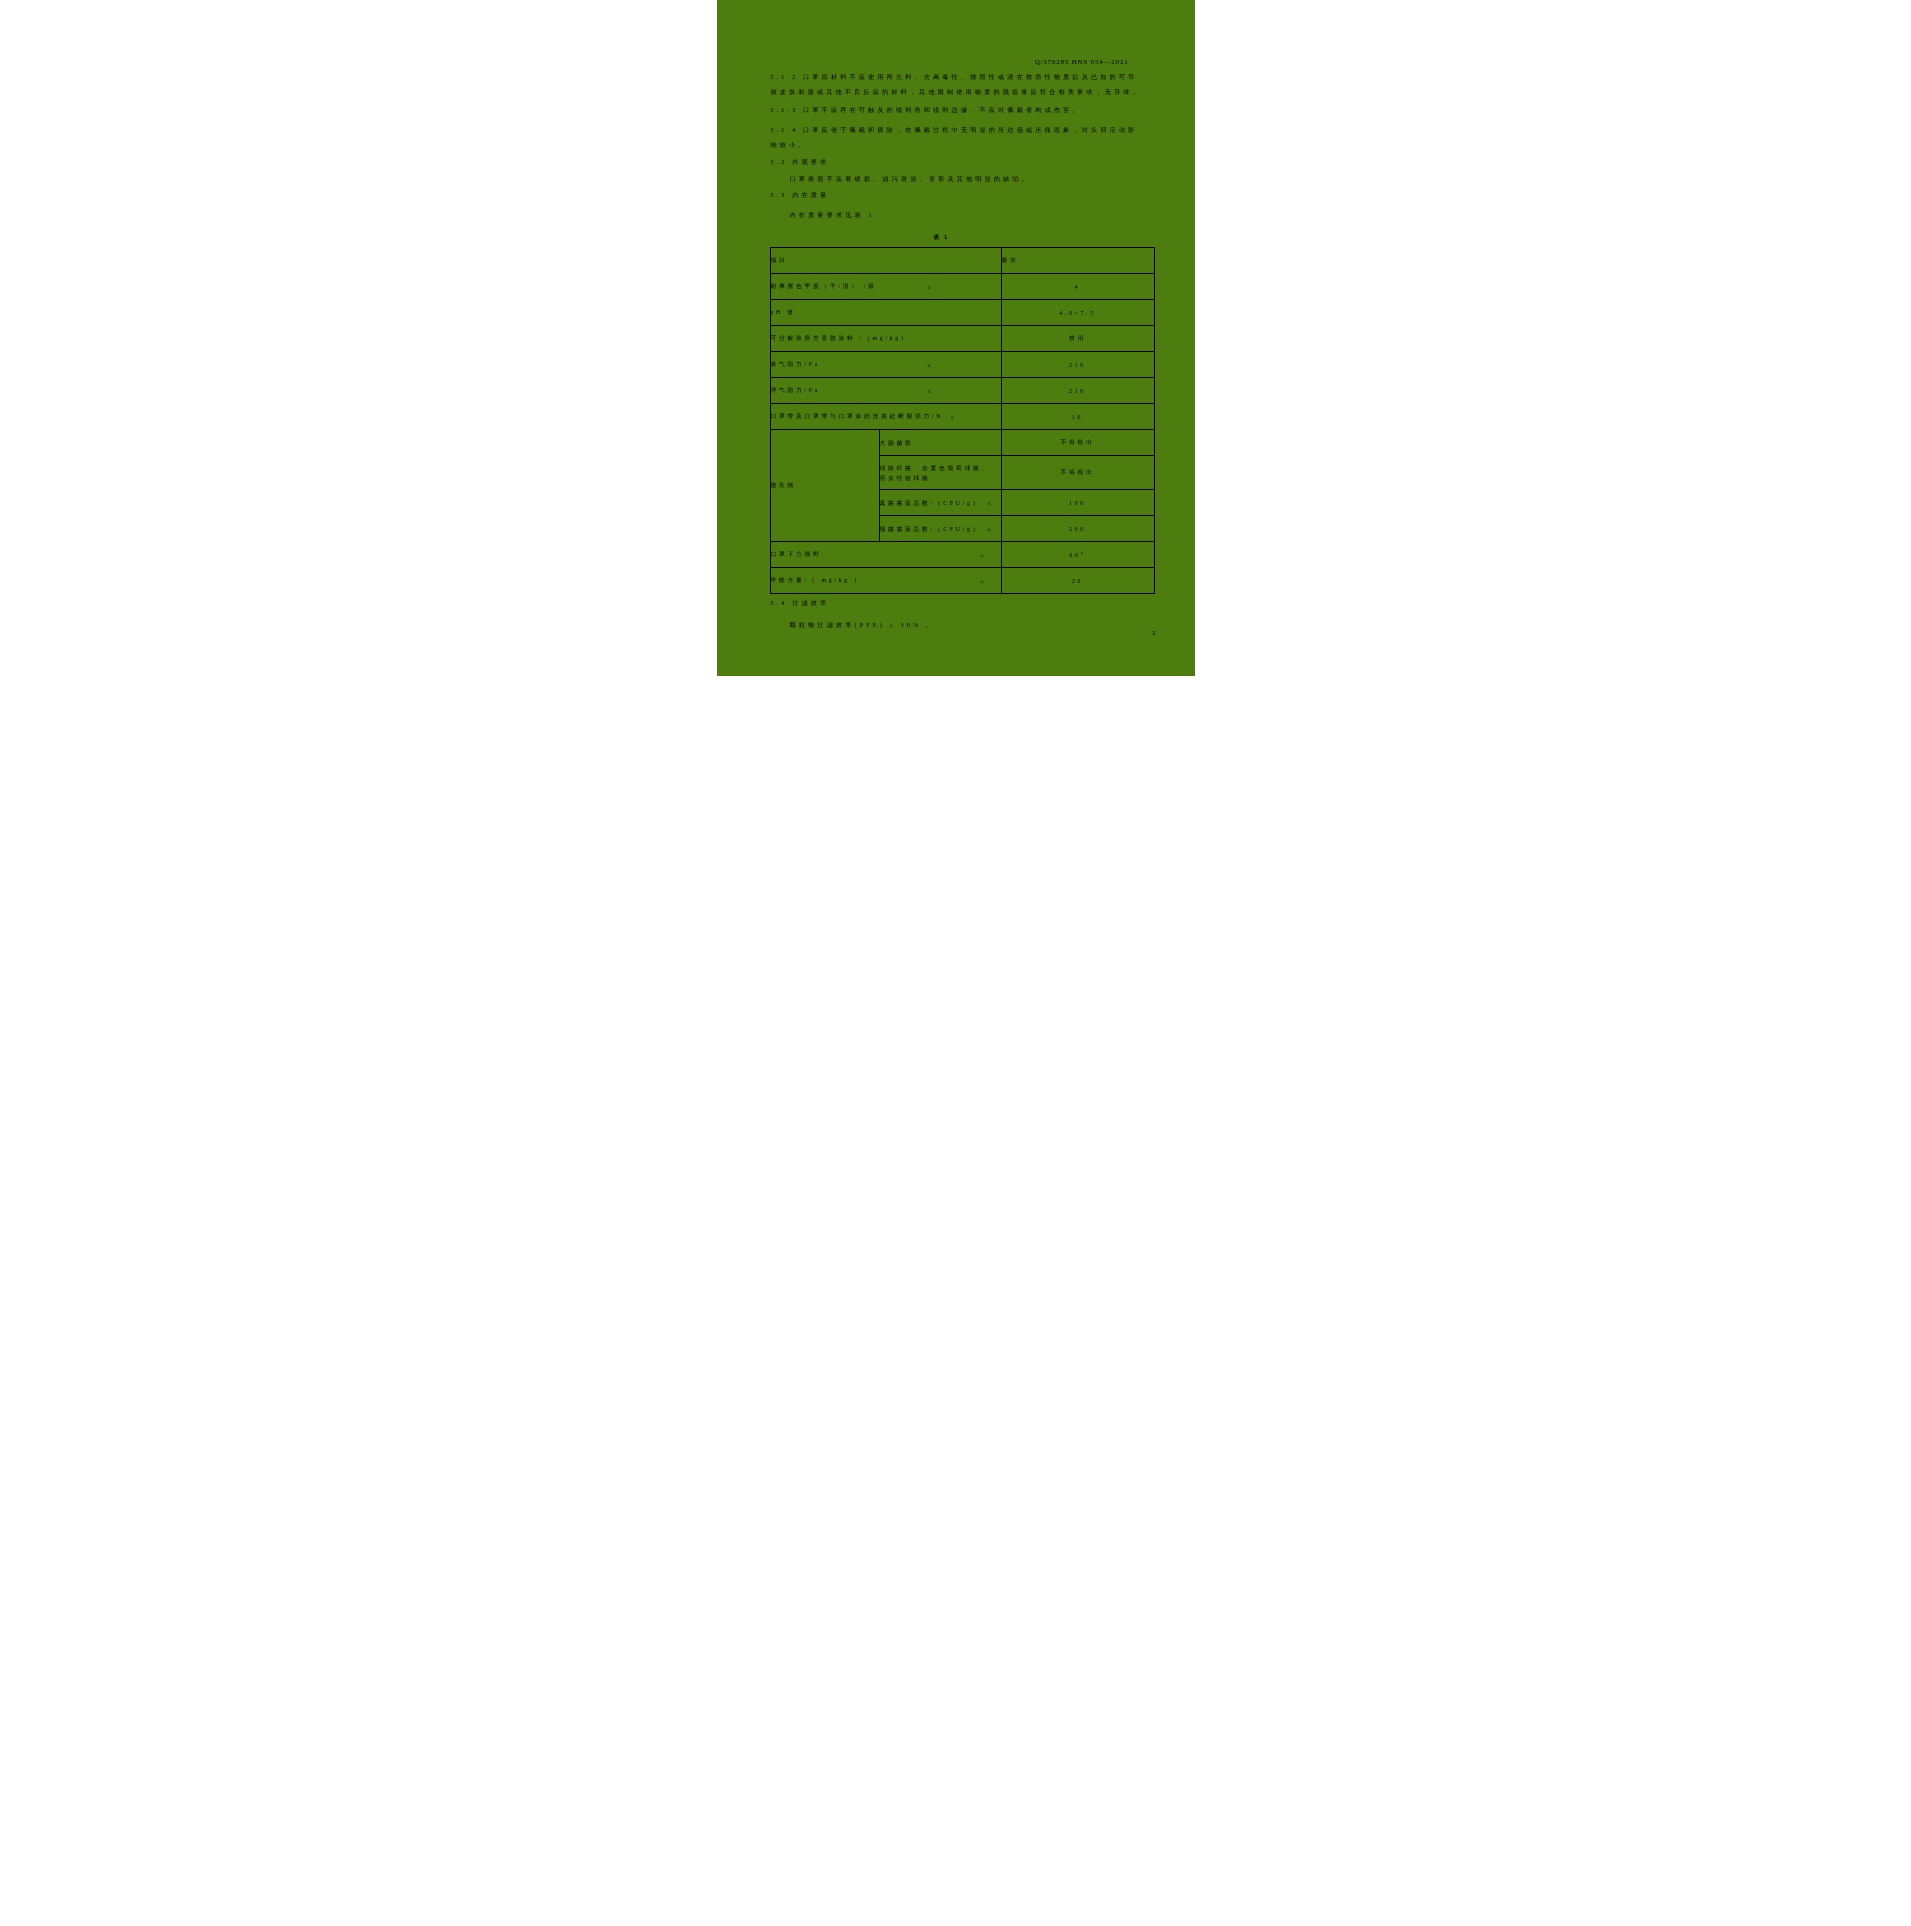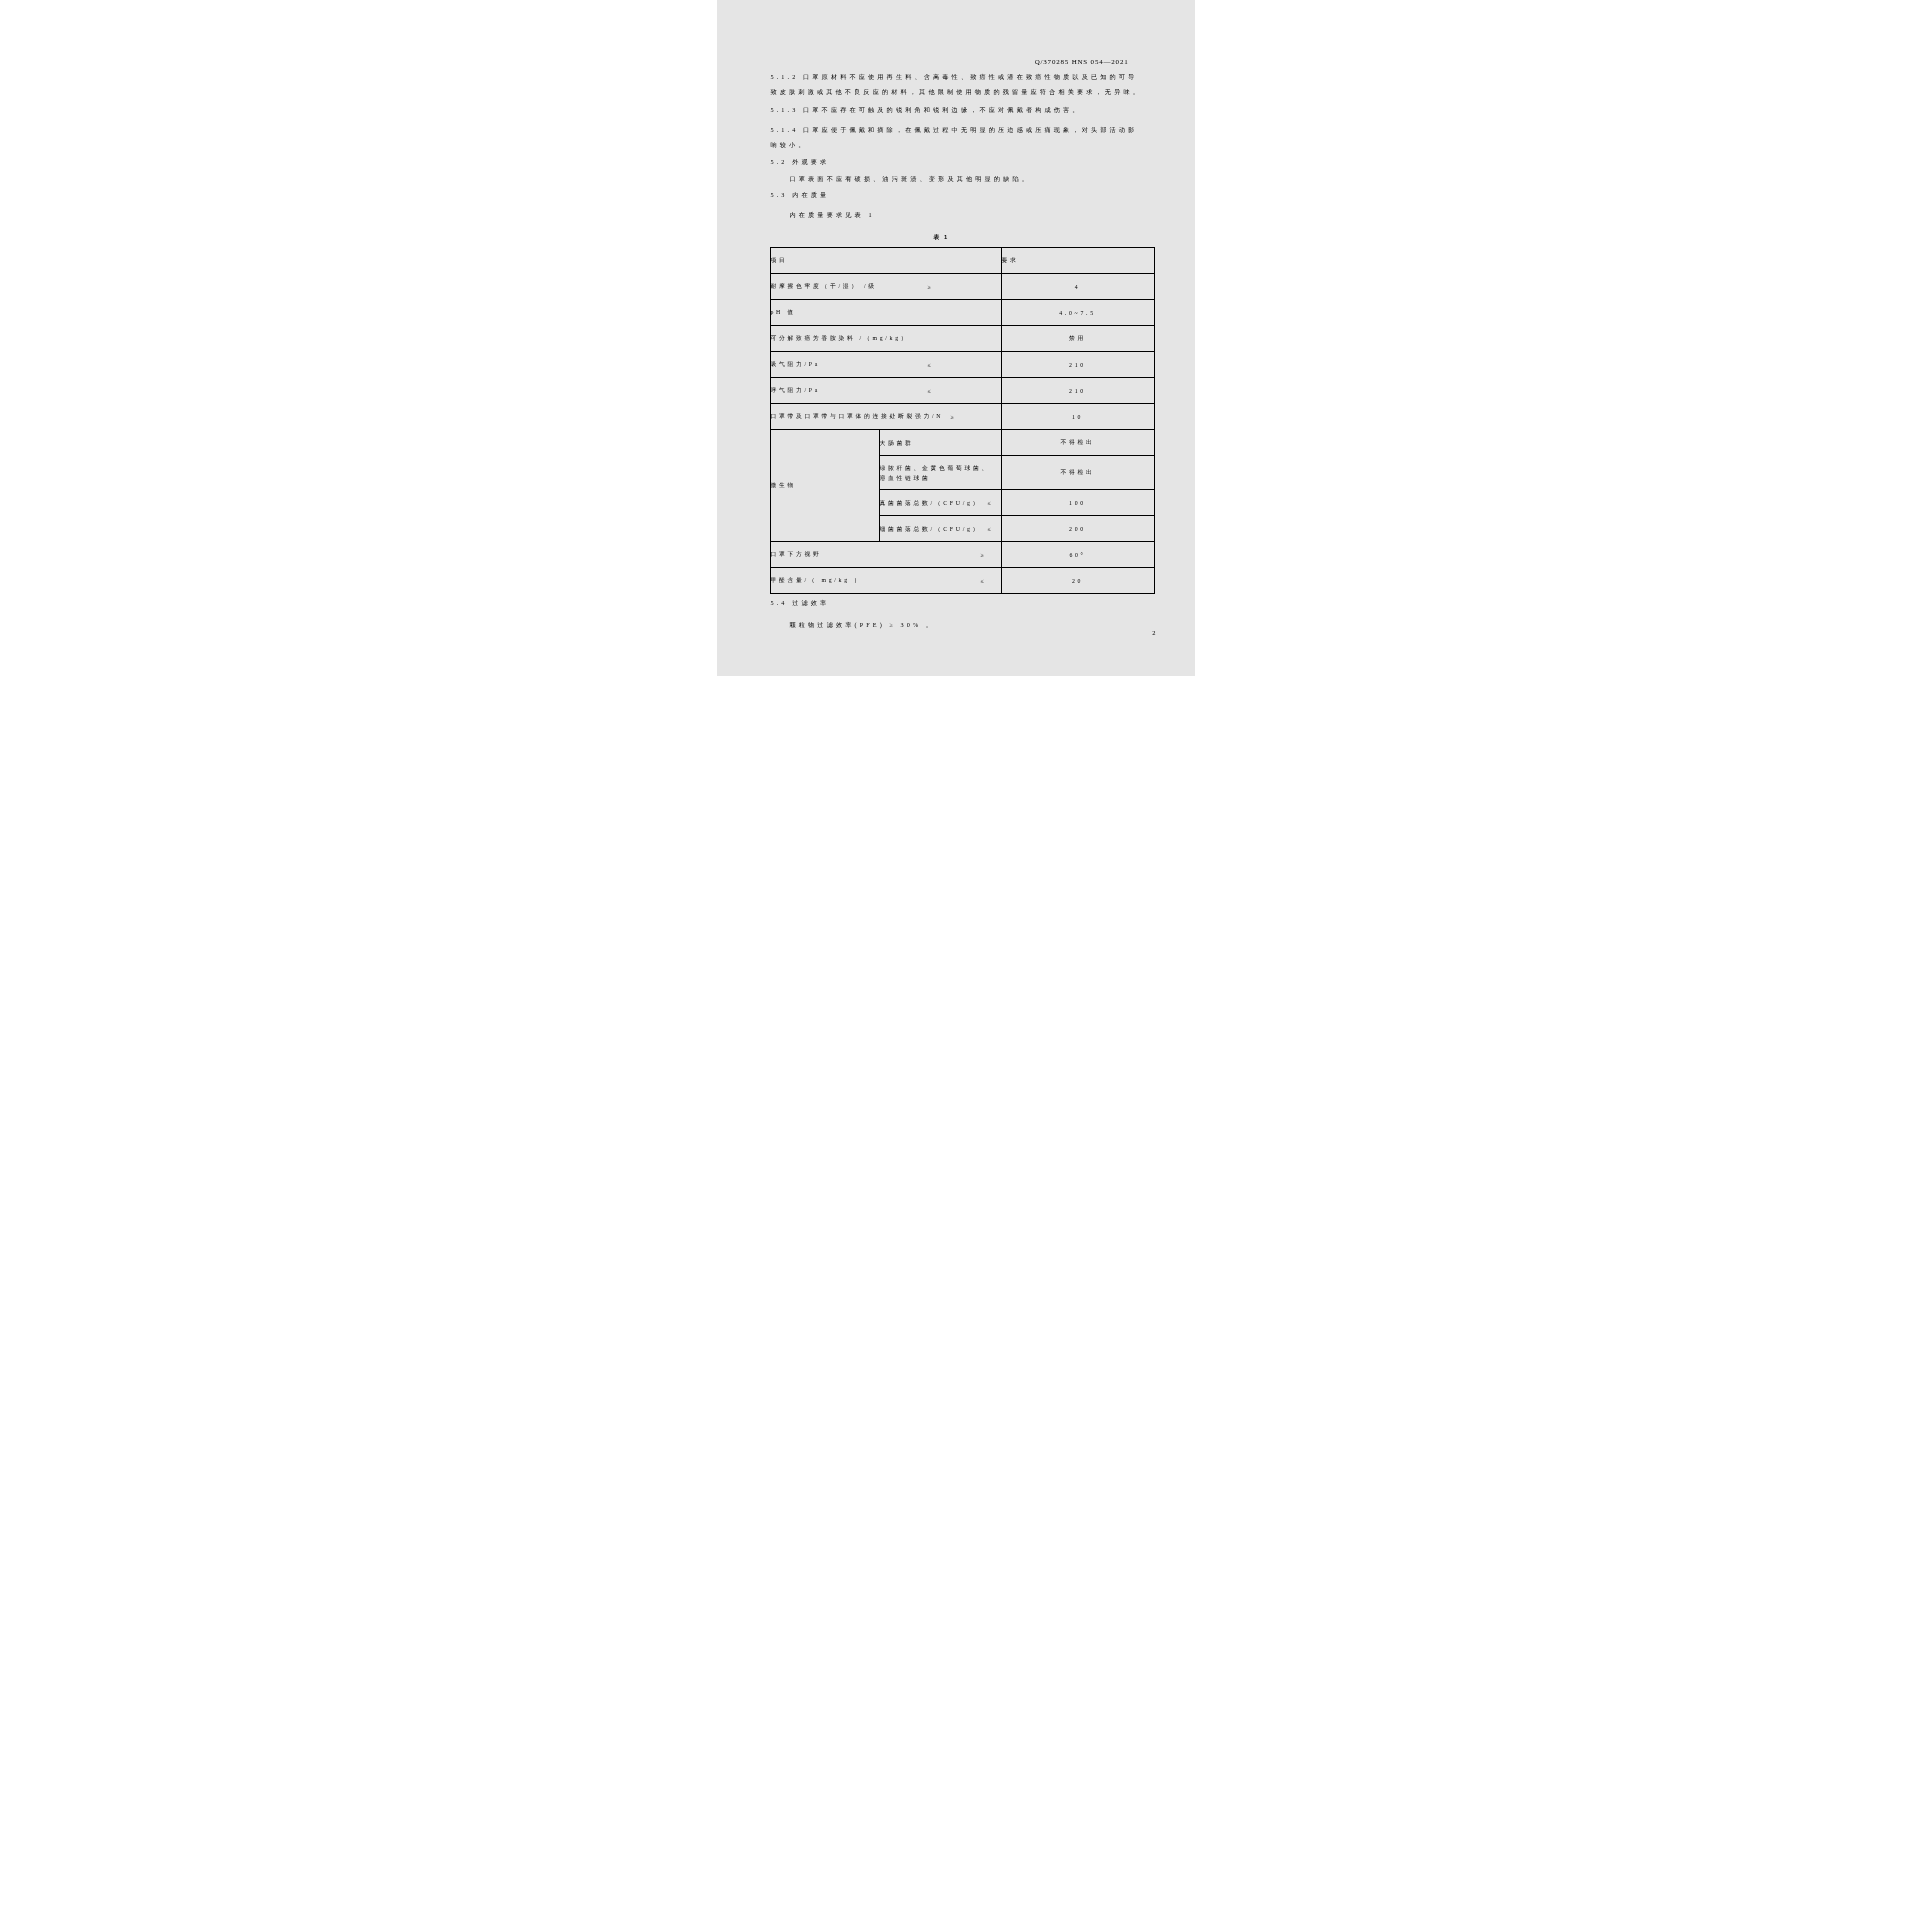--- a/index.html
+++ b/index.html
@@ -1,20 +1,20 @@
 <!DOCTYPE html>
 <html style="font-size:6.2px"><head>
 <meta charset="utf-8">
 <style>
   html,body{margin:0;padding:0;background:#ffffff;}
   .page{
     position:relative;
     width:478px;height:676px;
     margin:0 auto;
-    background:#e5e5e5;
+    background:#4d7c0f;
     font-family:"Liberation Serif","DejaVu Serif",serif;
     color:#000;
     overflow:hidden;
   }
   
   .hdr-right{
     position:absolute;top:58px;right:66px;
     font-size:7px;letter-spacing:0.8px;white-space:nowrap;
   }
   .page-num{

